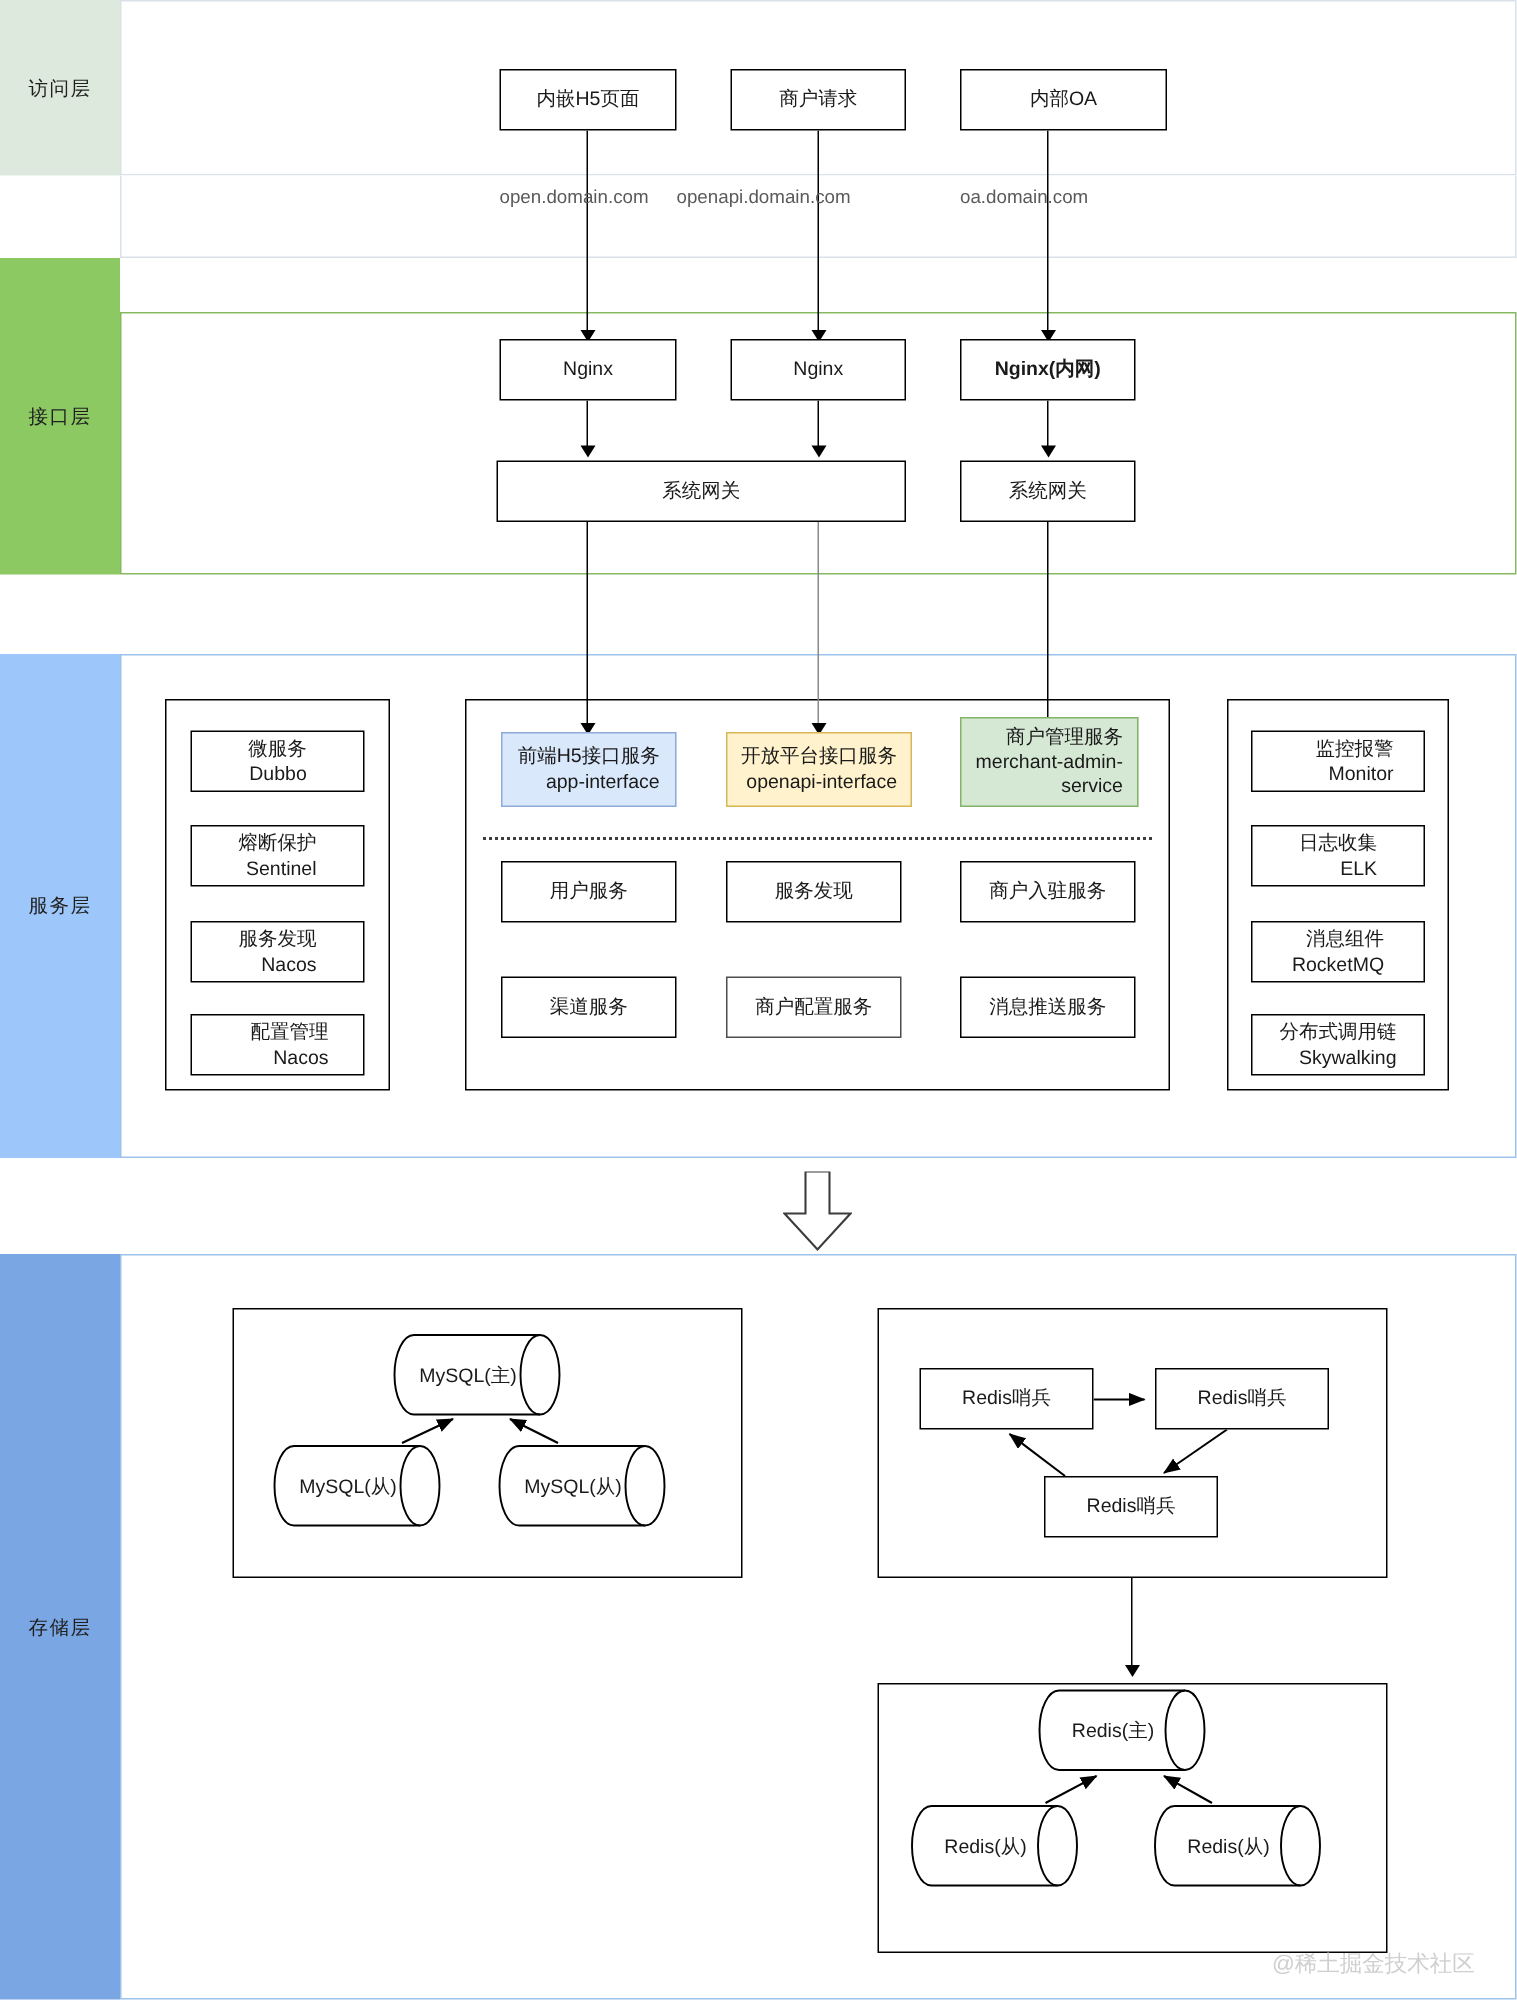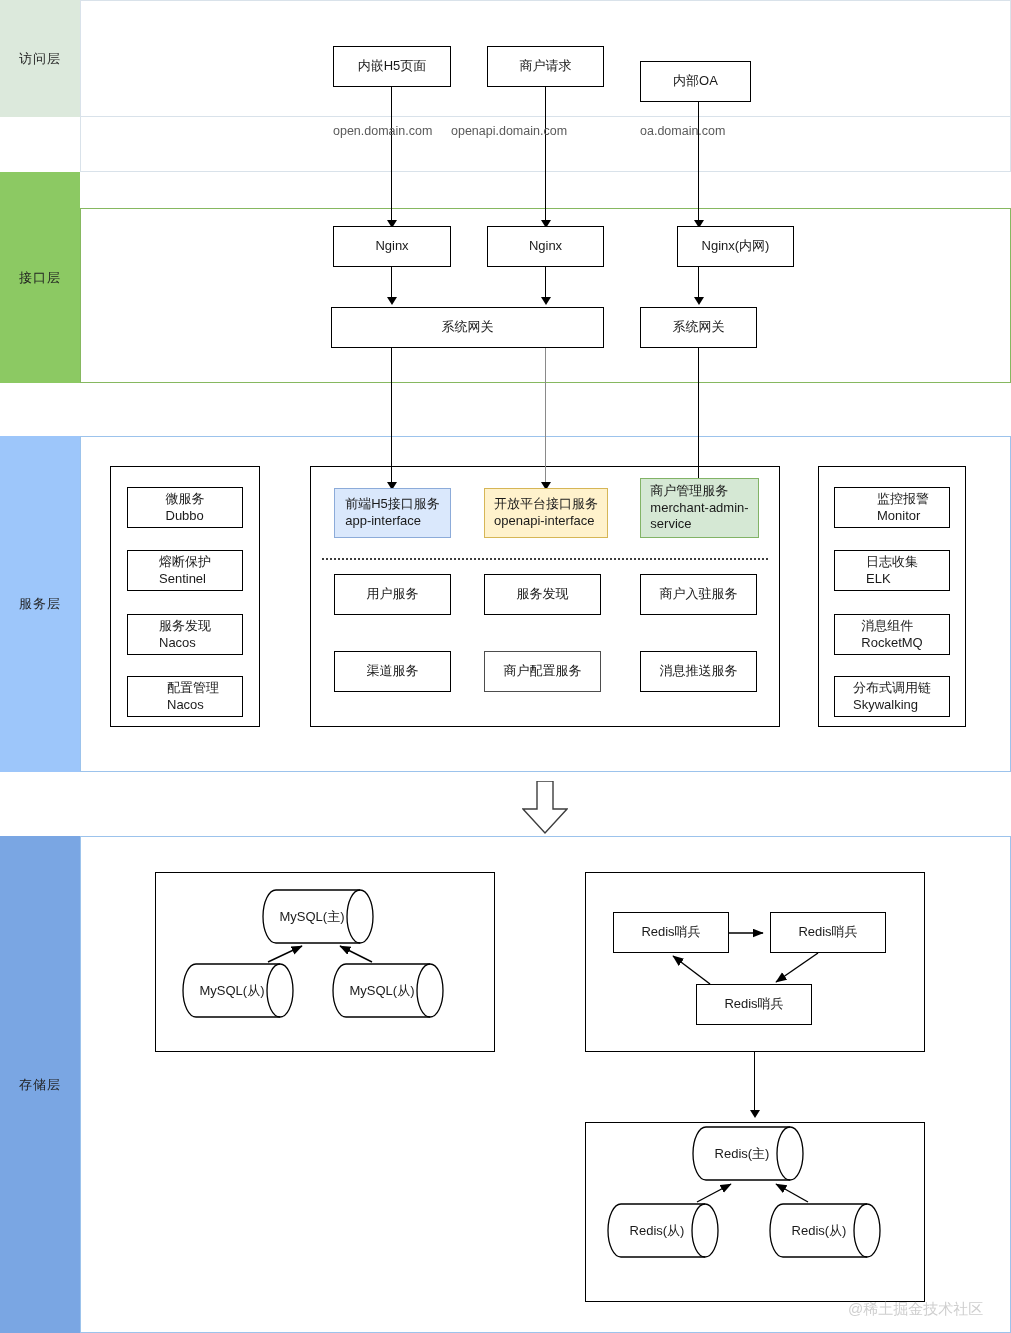--- a/index.html
+++ b/index.html
@@ -29,21 +29,21 @@
   .panel.brd-grey  { border: 1px solid #d9e2ea; }
   .panel.brd-green { border: 1px solid #86b860; }
   .panel.brd-blue  { border: 1px solid #9cc3ec; }
 
   
   .node {
     position: absolute;
     border: 1px solid #000000;
     background: #ffffff;
     display: flex; align-items: center; justify-content: center;
-    text-align: left;
+    text-align: right;
     font-size: 13px; color: #1a1a1a; line-height: 1.28;
     white-space: pre-line;
     z-index: 4;
   }
   .node.thick { border: 1.6px solid #4d4d4d; }
   .node.fill-blue   { background: #dae8fc; border: 1px solid #8cabd9; }
   .node.fill-yellow { background: #fff2cc; border: 1px solid #d6b656; }
   .node.fill-green  { background: #d5e8d4; border: 1px solid #82b366; }
 
   .group-box { position: absolute; border: 1px solid #000000; background: transparent; z-index: 2; }
@@ -95,42 +95,42 @@
 
 <div id="stage">
 
   <div class="band lane-access" style="left:0;top:0;width:80px;height:117px;"></div>
   <div class="band-label" style="left:0;top:0;width:80px;height:117px;">访问层</div>
   <div class="panel brd-grey" style="left:80px;top:0;width:931px;height:117px;"></div>
   <div class="panel brd-grey" style="left:80px;top:117px;width:931px;height:55px;border-top:none;"></div>
 
   <div class="node" style="left:333px;top:46px;width:118px;height:41px;">内嵌H5页面</div>
   <div class="node" style="left:487px;top:46px;width:117px;height:41px;">商户请求</div>
-  <div class="node" style="left:640px;top:61px;width:111px;height:41px;">内部OA</div>
+  <div class="node" style="left:640px;top:46px;width:138px;height:41px;">内部OA</div>
 
   <div class="caption" style="left:333px;top:124px;">open.domain.com</div>
   <div class="caption" style="left:451px;top:124px;">openapi.domain.com</div>
   <div class="caption" style="left:640px;top:124px;">oa.domain.com</div>
 
   <div class="vline" style="left:391px;top:87px;height:137px;"></div>
   <div class="arrowhead" style="left:387px;top:220px;"></div>
 
   <div class="vline" style="left:545px;top:87px;height:137px;"></div>
   <div class="arrowhead" style="left:541px;top:220px;"></div>
 
   <div class="vline" style="left:698px;top:87px;height:137px;"></div>
   <div class="arrowhead" style="left:694px;top:220px;"></div>
 
   <div class="band lane-iface" style="left:0;top:172px;width:80px;height:211px;"></div>
   <div class="band-label" style="left:0;top:172px;width:80px;height:211px;color:#1f1f1f;">接口层</div>
   <div class="panel brd-green" style="left:80px;top:208px;width:931px;height:175px;"></div>
 
   <div class="node" style="left:333px;top:226px;width:118px;height:41px;">Nginx</div>
   <div class="node" style="left:487px;top:226px;width:117px;height:41px;">Nginx</div>
-  <div class="node" style="left:677px;top:226px;width:117px;height:41px;">Nginx(内网)</div>
+  <div class="node" style="left:640px;top:226px;width:117px;height:41px;font-weight:bold;">Nginx(内网)</div>
 
   <div class="vline" style="left:391px;top:267px;height:32px;"></div>
   <div class="arrowhead" style="left:387px;top:297px;"></div>
   <div class="vline" style="left:545px;top:267px;height:32px;"></div>
   <div class="arrowhead" style="left:541px;top:297px;"></div>
   <div class="vline" style="left:698px;top:267px;height:32px;"></div>
   <div class="arrowhead" style="left:694px;top:297px;"></div>
 
   <div class="node" style="left:331px;top:307px;width:273px;height:41px;">系统网关</div>
   <div class="node" style="left:640px;top:307px;width:117px;height:41px;">系统网关</div>

